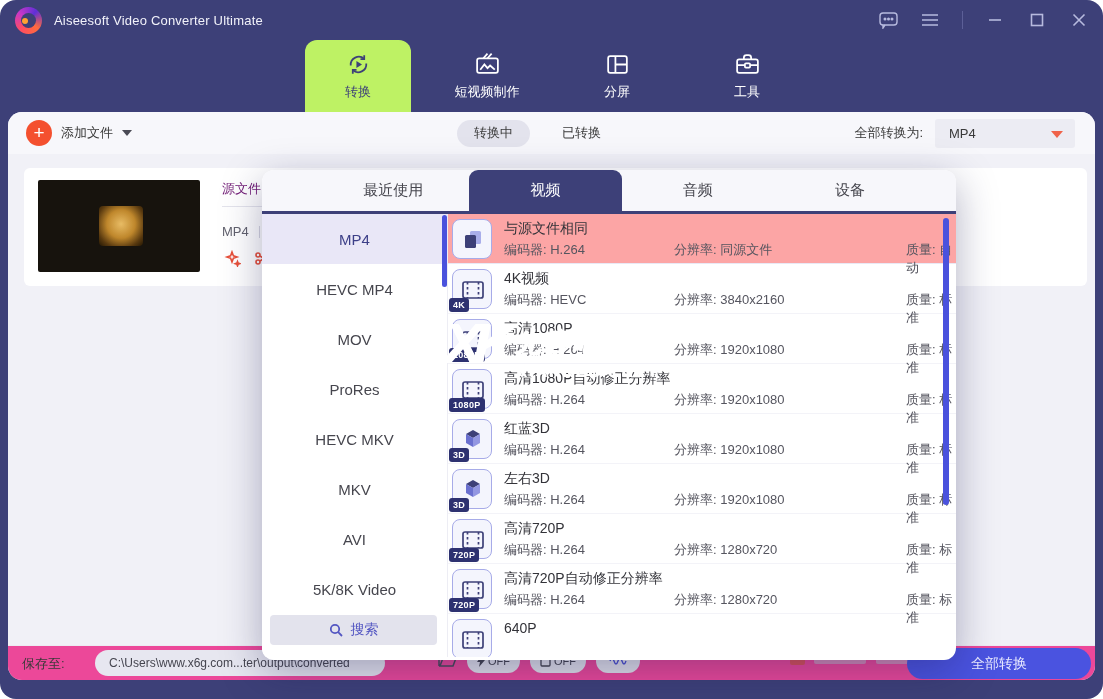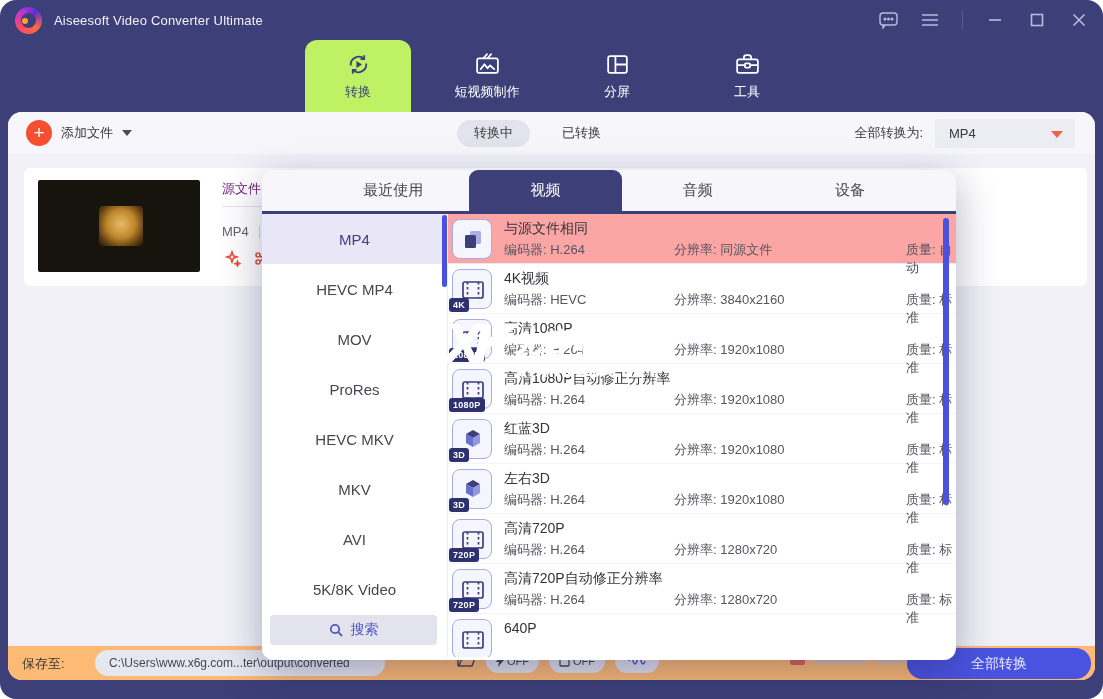--- a/index.html
+++ b/index.html
@@ -55,25 +55,25 @@
       background:radial-gradient(circle at 50% 45%,#f3c56a 0%,#c98e2e 45%,#5d3c10 78%,#241803 100%);
       filter:blur(.4px);opacity:.95;}
   .src-label{position:absolute;left:198px;top:12px;font-size:13px;color:#701a75;}
   .card-divider{position:absolute;left:198px;top:38px;width:70px;height:1px;background:#e4e4ec;}
   .card-format{position:absolute;left:198px;top:56px;font-size:13px;color:#62626e;}
   .card-format::after{content:"";display:inline-block;width:1px;height:12px;background:#d6d6e0;margin-left:10px;vertical-align:-2px;}
   .card-icons{position:absolute;left:200px;top:82px;display:flex;gap:13px;}
   .red-ic svg{stroke:#e8503a;fill:none;stroke-width:1.6;}
 
   
-  .bottombar{position:absolute;left:0;right:0;bottom:0;height:35px;background:#fdba74;border-top:1px solid #ececf2;}
+  .bottombar{position:absolute;left:0;right:0;bottom:0;height:35px;background:#ec4899;border-top:1px solid #ececf2;}
   .save-label{position:absolute;left:14px;top:9px;font-size:13px;color:#3a3a3a;}
   .save-path{position:absolute;left:87px;top:4px;width:290px;height:26px;background:#e7e7f0;border-radius:13px;
              font-size:12px;color:#45454f;display:flex;align-items:center;padding:0 14px;white-space:nowrap;overflow:hidden;}
-  .bb-icons{position:absolute;left:448px;top:3px;display:flex;align-items:center;gap:10px;}
+  .bb-icons{position:absolute;left:429px;top:3px;display:flex;align-items:center;gap:10px;}
   .folder-btn svg{stroke:#4a4a58;fill:none;stroke-width:1.5;}
   .off-pill{height:24px;background:#e3e3ec;border-radius:12px;display:flex;align-items:center;gap:3px;
             padding:0 10px;font-size:11px;color:#44444e;cursor:pointer;}
   .wave-pill{height:24px;width:44px;background:#e3e3ec;border-radius:12px;display:flex;align-items:center;
              justify-content:center;cursor:pointer;}
   .trial-ic{position:absolute;left:782px;top:8px;width:15px;height:11px;background:#d9534f;border-radius:2px;opacity:.85;}
   .trial-txt1{position:absolute;left:806px;top:9px;width:52px;height:9px;background:#c3c3cd;border-radius:2px;opacity:.55;}
   .trial-txt2{position:absolute;left:868px;top:9px;width:40px;height:9px;background:#c3c3cd;border-radius:2px;opacity:.55;}
   .convert-btn{position:absolute;left:899px;top:2px;width:184px;height:31px;background:#4a53e0;border-radius:16px;
                color:#e9eaff;font-size:14px;display:flex;align-items:center;justify-content:center;cursor:pointer;}

